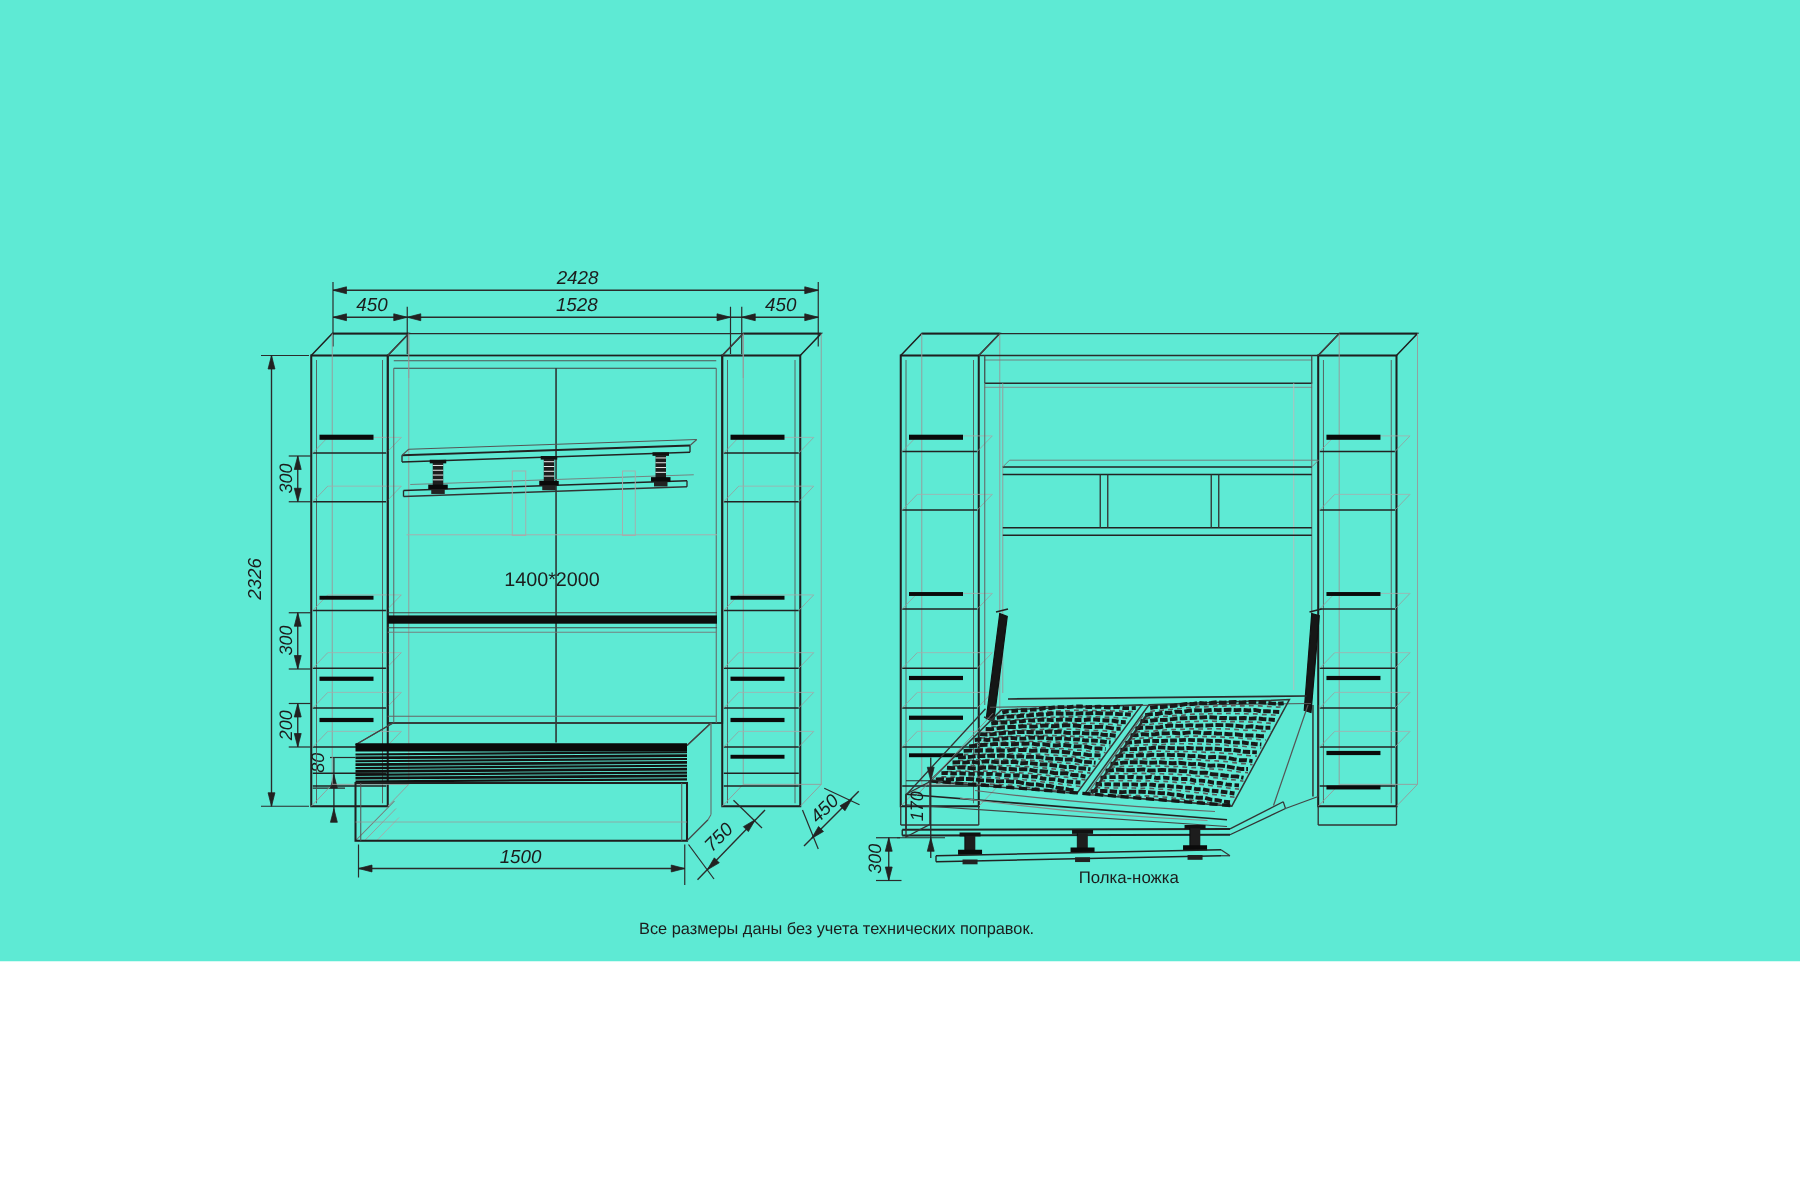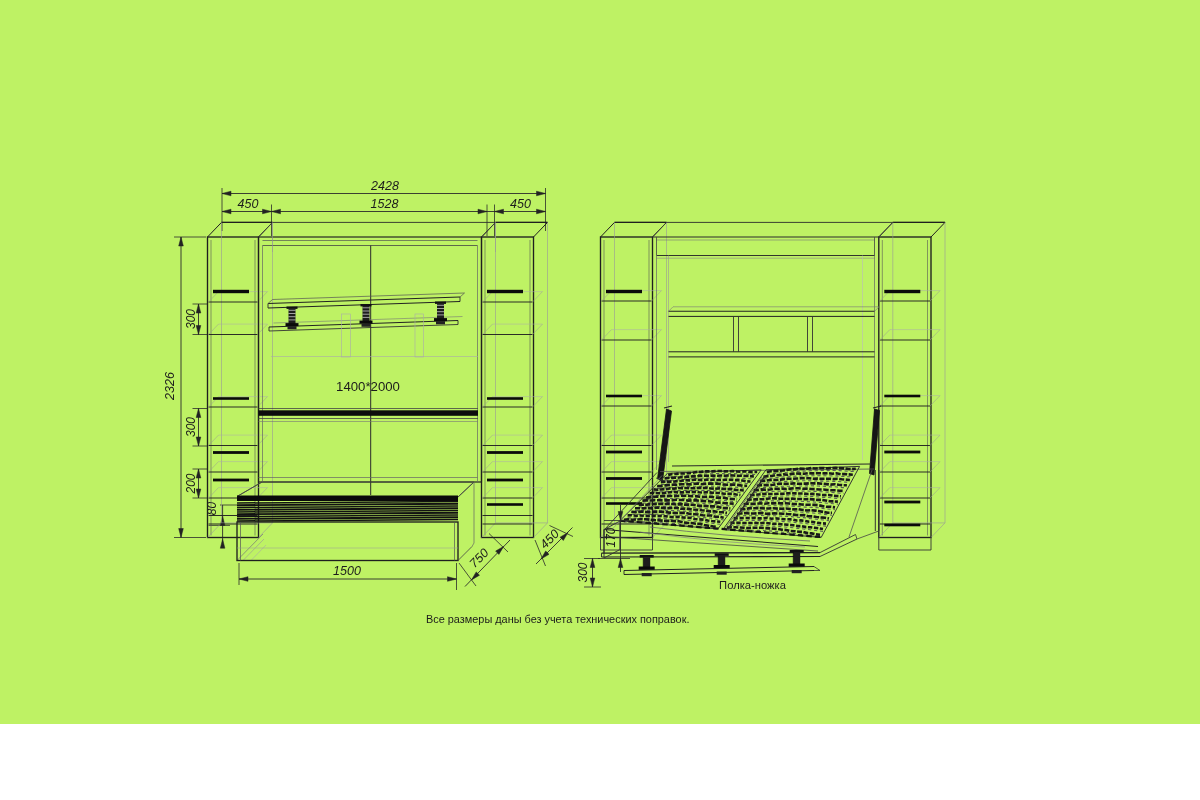--- a/index.html
+++ b/index.html
@@ -1,16 +1,16 @@
 <!DOCTYPE html>
 <html><head>
 <meta charset="utf-8">
 <style>
 html,body{margin:0;padding:0;background:#ffffff;}
-#page{width:1200px;height:724px;background:#bef264;position:relative;overflow:hidden;}
+#page{width:1200px;height:641px;background:#5eead4;position:relative;overflow:hidden;}
 svg{display:block;filter:blur(0.28px)}
 </style>
 </head>
 <body>
 
 <div id="page">
 <svg width="1200" height="800" viewBox="0 0 1200 800">
 
 <g>
 <line x1="222.0" y1="188.0" x2="222.0" y2="231.0" stroke="#2b2b2b" stroke-width="0.8"></line>

